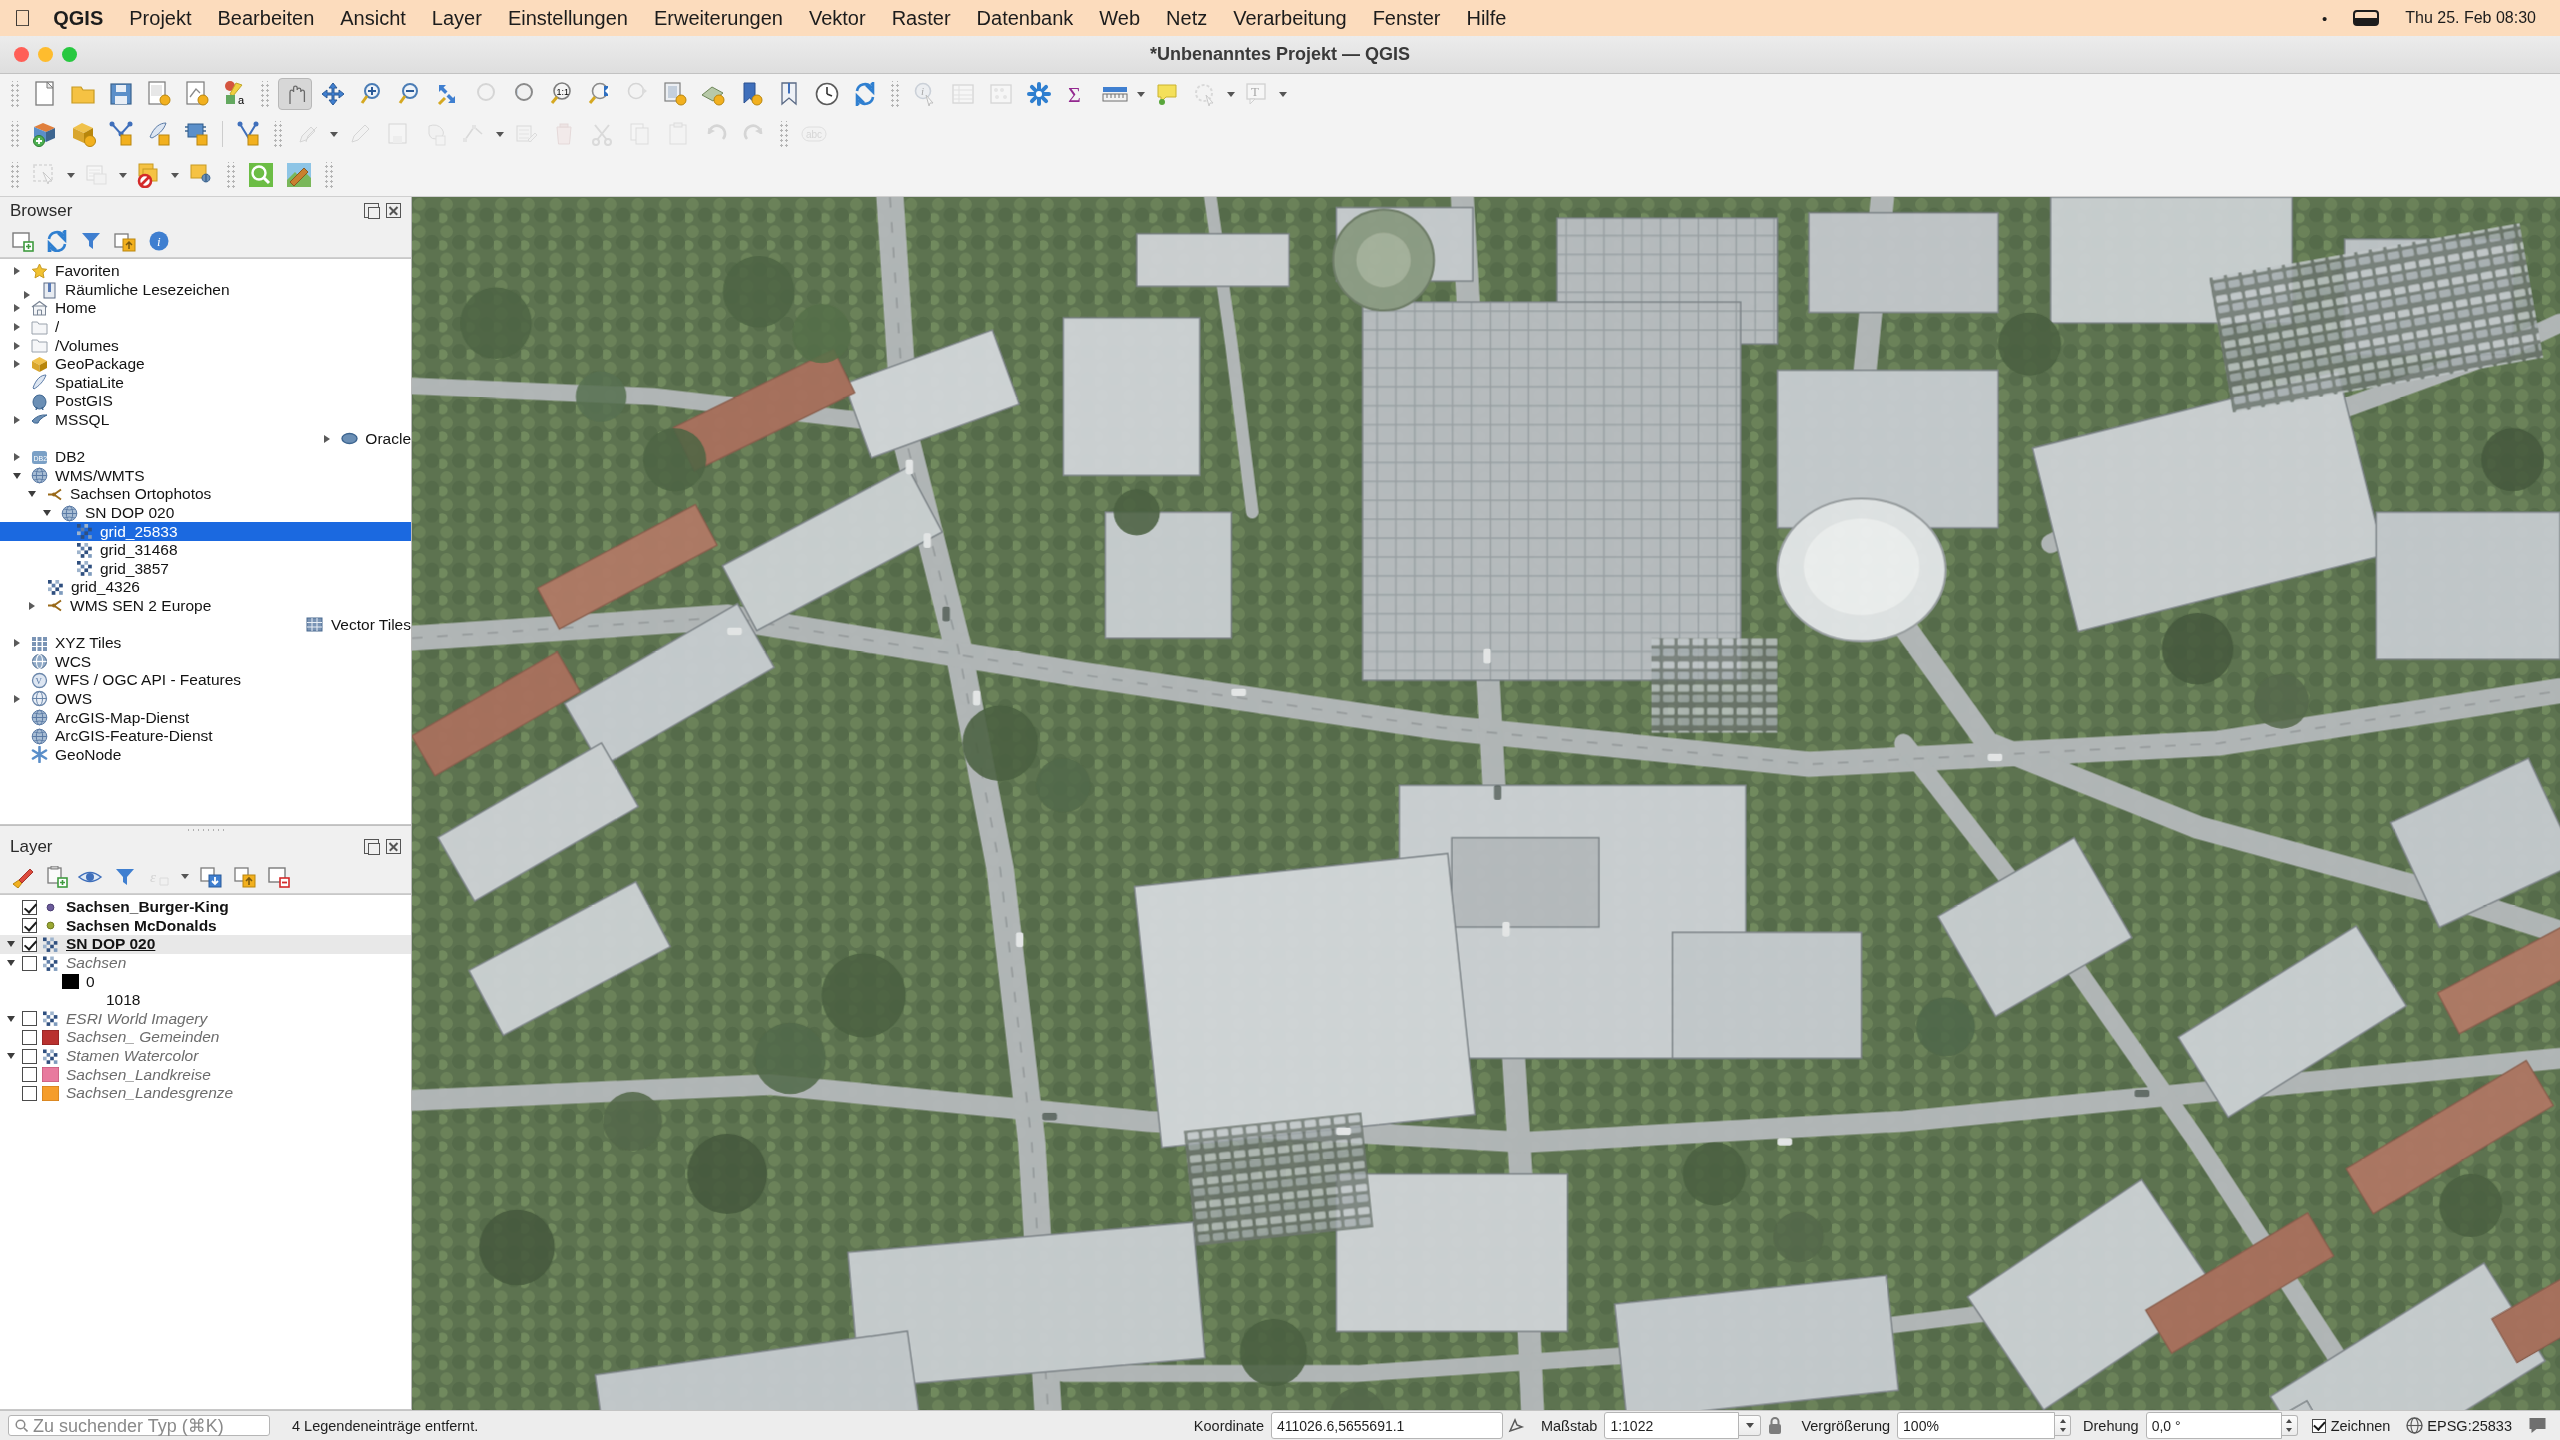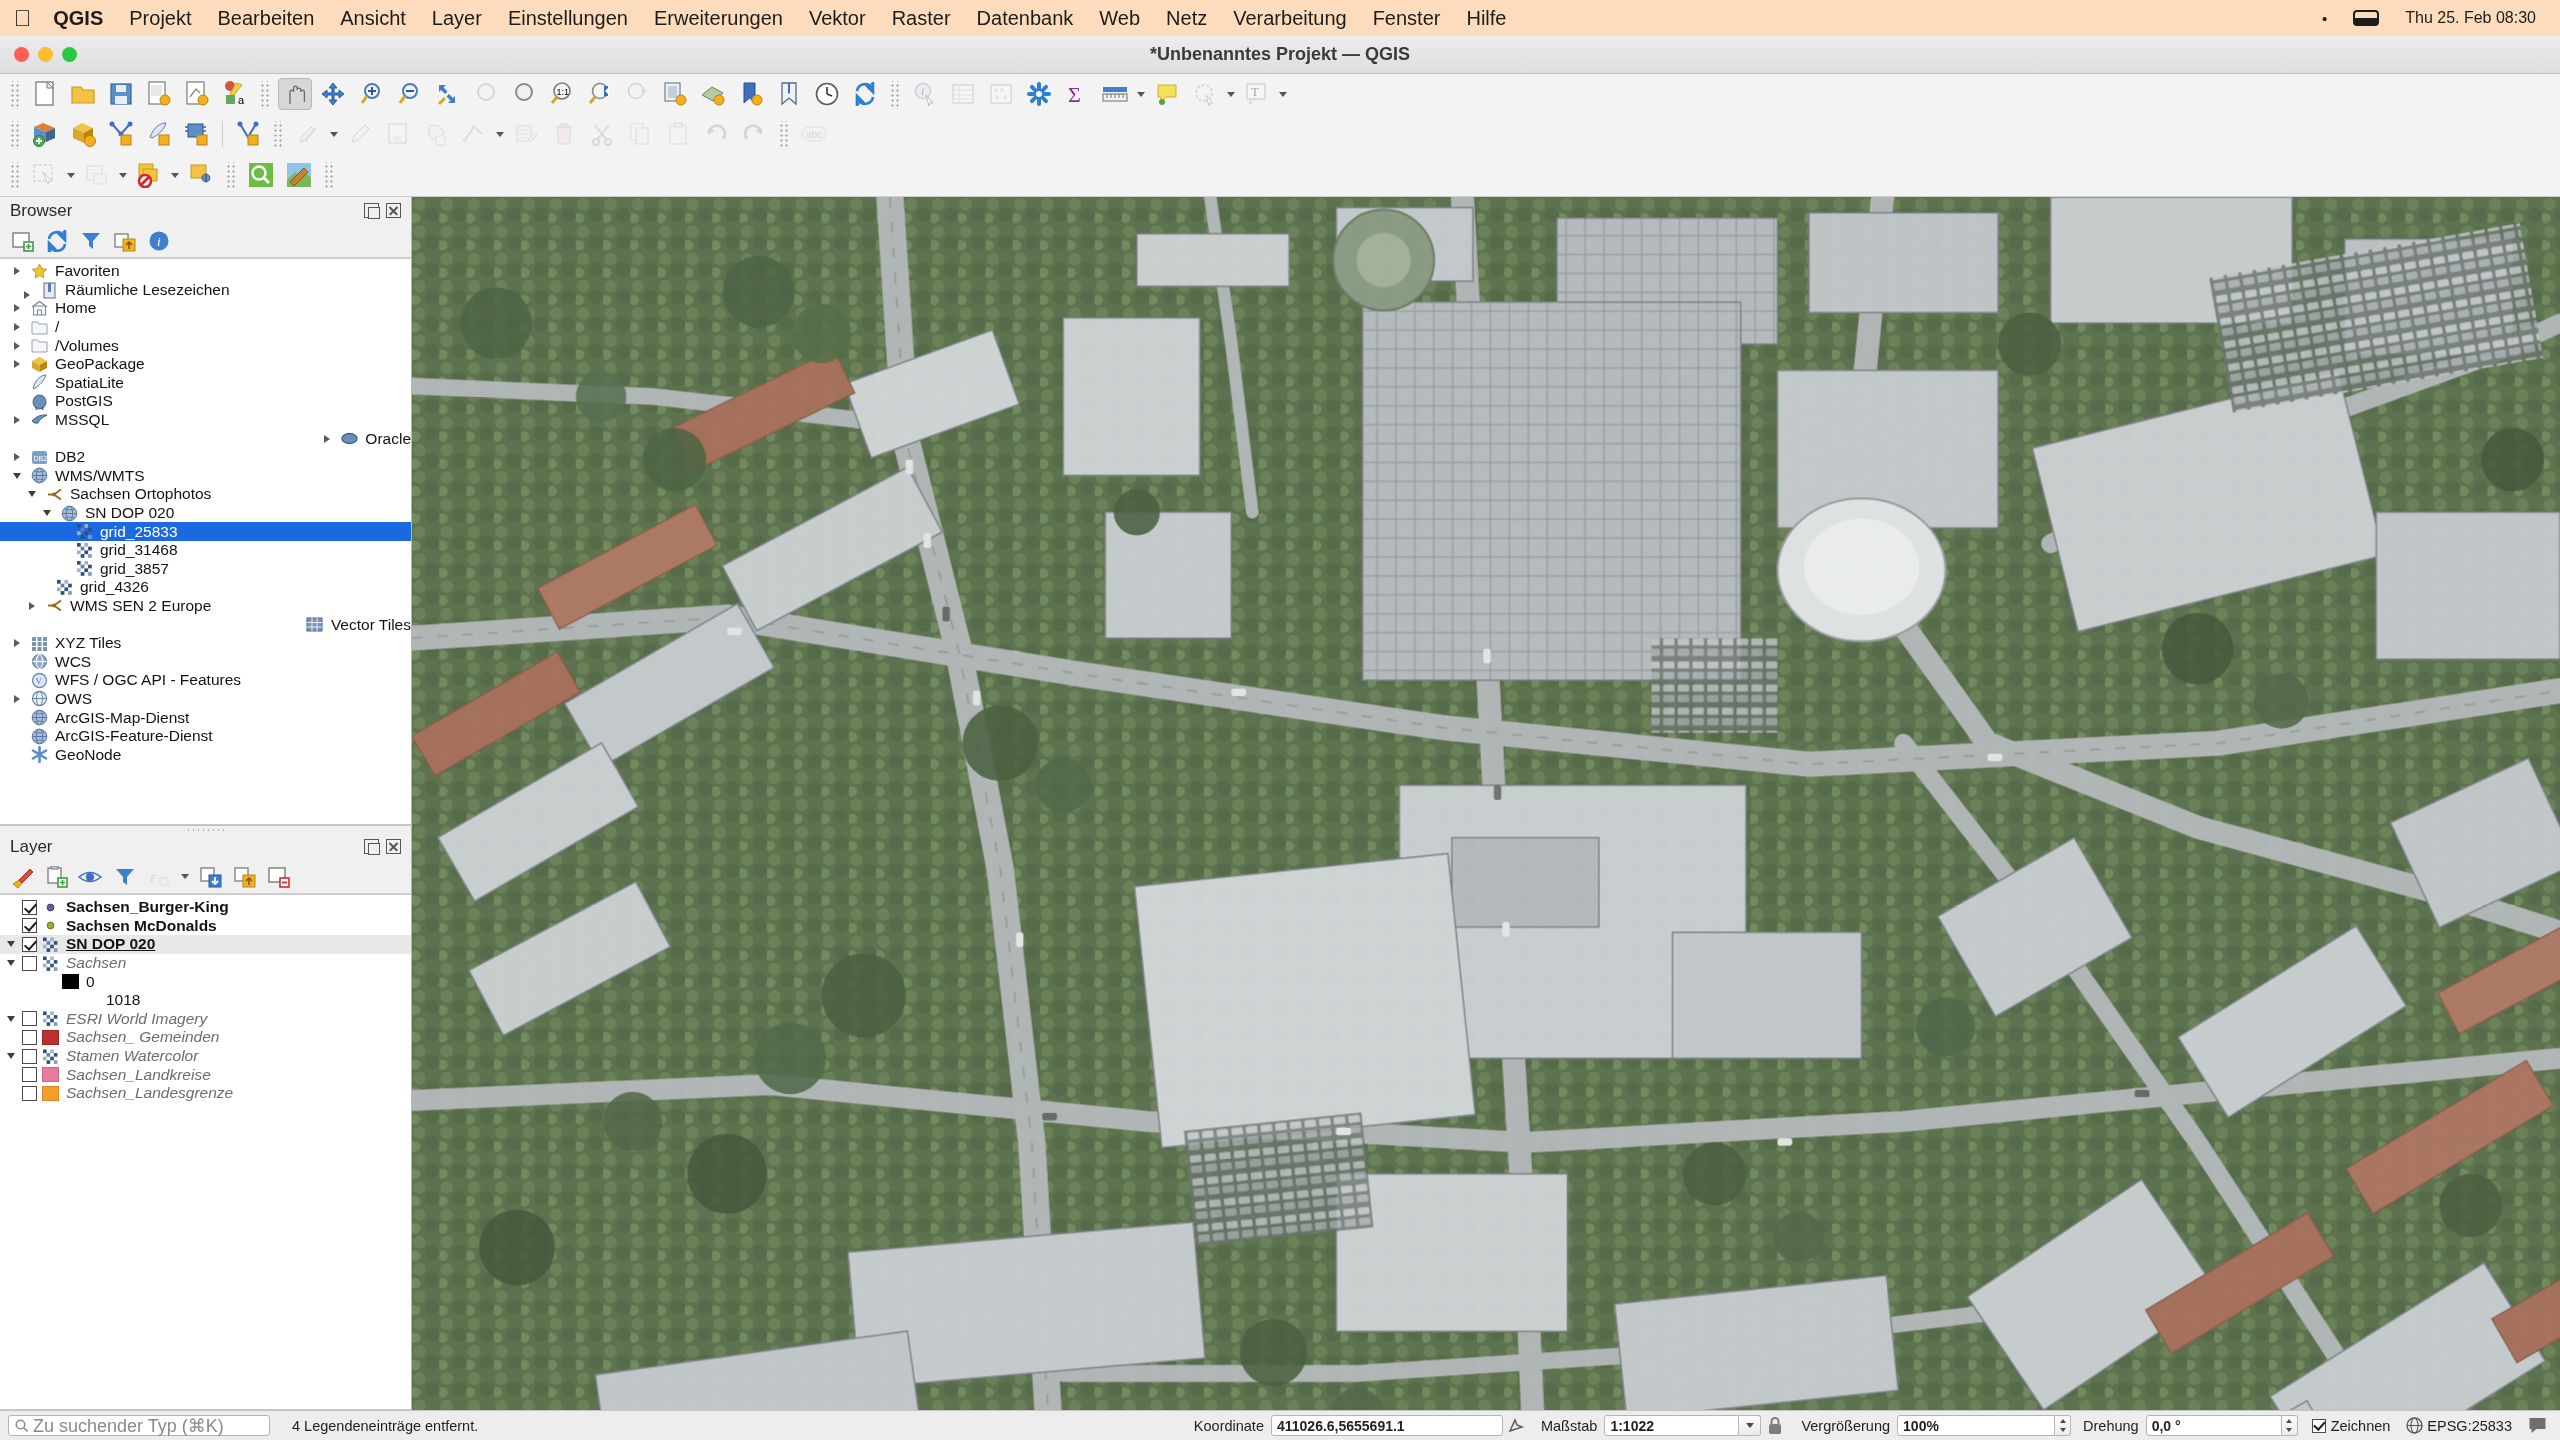--- a/index.html
+++ b/index.html
@@ -155,22 +155,22 @@
     padding: 0 8px; gap: 0;
   }
   .searchbox {
     width: 262px; height: 21px; background:#fff; border:1px solid #b5b5b5; border-radius:3px;
     display:flex; align-items:center; padding: 0 6px; gap:5px; color:#8a8a8a; font-size:18px;
   }
   .statusmsg { margin-left: 22px; }
   .sb-right { margin-left:auto; display:flex; align-items:center; gap:0; }
   .sb-lbl { margin: 0 7px 0 12px; white-space:nowrap; }
   .sb-field {
-    height: 21px; background:#fff; border:1px solid #b5b5b5; border-radius:3px;
-    display:flex;align-items:center;padding:0 5px; font-size:14px; white-space:nowrap;font-weight:bold;
+    height: 27px; background:#fff; border:1px solid #b5b5b5; border-radius:3px;
+    display:flex;align-items:center;padding:0 5px; font-size:14px; white-space:nowrap;
   }
   .sb-combo { display:flex; align-items:center; }
   .sb-combo .dd {
     width: 22px; height: 21px; border:1px solid #b5b5b5; border-left:0; border-radius:0 3px 3px 0;
     background: linear-gradient(#fcfcfc,#ebebeb); display:flex;align-items:center;justify-content:center;
   }
   .sb-combo .dd:after{content:"";border-left:4.5px solid transparent;border-right:4.5px solid transparent;border-top:5.5px solid #4a4a4a;}
   .spin { width:16px;height:21px;border:1px solid #b5b5b5;border-left:0;border-radius:0 3px 3px 0;
     background:linear-gradient(#fcfcfc,#ebebeb); display:flex;flex-direction:column;align-items:center;justify-content:space-around;}
   .spin i{display:block;width:0;height:0;}
@@ -900,21 +900,21 @@
                   <rect x="12.1" y="4.7" width="3.7" height="3.7" fill="#2f4f7f"></rect>
         <rect x="1" y="8.4" width="3.7" height="3.7" fill="#9db3cc"></rect>
                   <rect x="8.4" y="8.4" width="3.7" height="3.7" fill="#2f4f7f"></rect>
         <rect x="4.7" y="12.1" width="3.7" height="3.7" fill="#2f4f7f"></rect>
                   <rect x="12.1" y="12.1" width="3.7" height="3.7" fill="#7e9bbd"></rect>
       </g>
               </svg>
             </span>
             <span class="tlabel">grid_3857</span>
           </div>
-          <div class="trow" style="padding-left: 31px;">
+          <div class="trow" style="padding-left: 22px;">
             <span class="tw"></span>
             <span class="tico">
               <svg width="17" height="17">
                 <g>
         <rect x="1" y="1" width="3.7" height="3.7" fill="#2f4f7f"></rect>
                   <rect x="8.4" y="1" width="3.7" height="3.7" fill="#9db3cc"></rect>
         <rect x="4.7" y="4.7" width="3.7" height="3.7" fill="#5f7ea8"></rect>
                   <rect x="12.1" y="4.7" width="3.7" height="3.7" fill="#2f4f7f"></rect>
         <rect x="1" y="8.4" width="3.7" height="3.7" fill="#9db3cc"></rect>
                   <rect x="8.4" y="8.4" width="3.7" height="3.7" fill="#2f4f7f"></rect>

